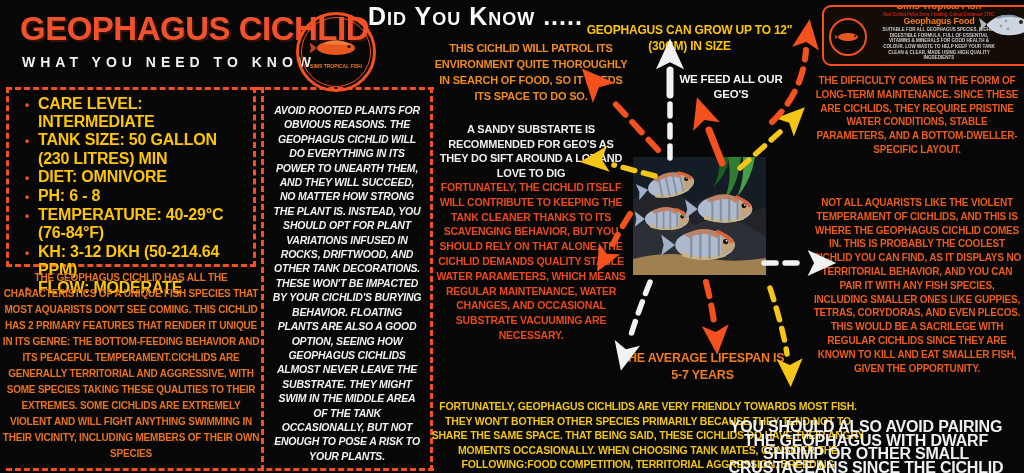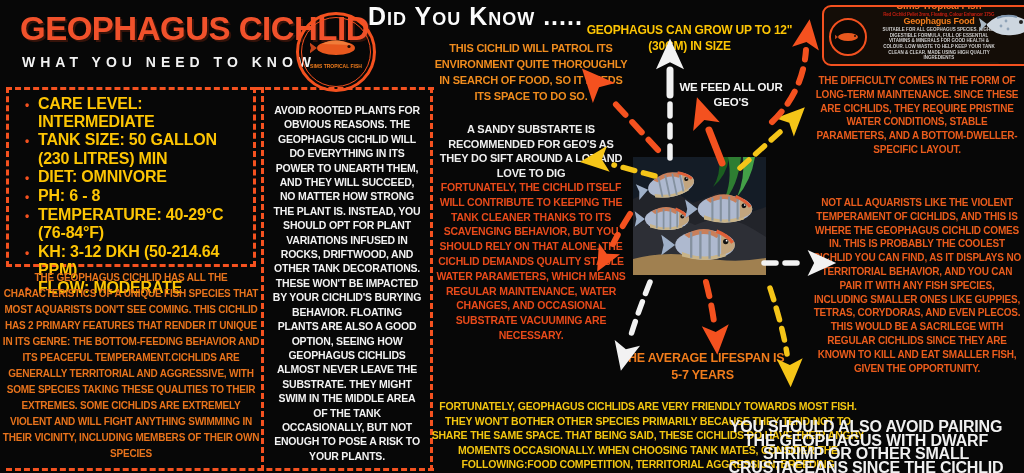--- a/index.html
+++ b/index.html
@@ -32,33 +32,33 @@
   #brand-site{font-size:6.5px;color:#f5a623;background:#1c130a;width:120px;margin-top:1px;
               border-radius:2px;line-height:1.4;}
   
   .dashline{position:absolute;border-top:3px dashed #f4511f;}
   #stats-panel{position:absolute;left:6px;top:87px;width:250px;height:180px;border:3px dashed #f4511f;
                box-sizing:border-box;padding:5px 2px 2px 8px;}
   .stat-row{display:flex;align-items:baseline;font-size:16px;color:#fdc504;line-height:18.2px;}
   .stat-row::before{content:"•";color:#f4511f;margin:0 9px 0 8px;font-size:12px;}
   #col2{position:absolute;left:261px;top:87px;width:172px;height:384px;border-left:3px dashed #f4511f;
         border-right:3px dashed #f4511f;box-sizing:border-box;padding:16px 8px 0 8px;
-        font-size:10.5px;line-height:14.4px;color:#f2f2f2;text-align:center;}
+        font-size:10.5px;line-height:14.4px;color:#f2f2f2;text-align:center;font-style:italic;}
   
   #intro{left:2px;top:270px;width:258px;font-size:10px;line-height:16px;color:#e8731c;}
   #patrol{left:434px;top:40px;width:194px;font-size:11px;line-height:16px;color:#f08c1e;}
   #substrate{left:434px;top:122px;width:194px;font-size:11px;line-height:14.5px;color:#efefef;}
   #maintenance{left:434px;top:180px;width:194px;font-size:10.5px;line-height:14.8px;color:#e84a1a;}
   #tankmates{left:428px;top:399px;width:440px;font-size:10.5px;line-height:14.6px;color:#f2c511;}
   #difficulty{left:812px;top:74px;width:210px;font-size:10px;line-height:13.8px;color:#ea5c1c;}
   #temperament{left:812px;top:196px;width:210px;font-size:10px;line-height:13.8px;color:#ea5c1c;}
   #shrimp{left:712px;top:420px;width:308px;font-size:16px;line-height:13.5px;color:#f0f0f0;}
   
   #size-callout{left:582px;top:22px;width:215px;font-size:12px;line-height:16px;color:#fdc504;}
-  #feed-callout{left:676px;top:80px;width:110px;font-size:11.5px;line-height:15px;color:#f5f5f5;}
+  #feed-callout{left:676px;top:72px;width:110px;font-size:11.5px;line-height:15px;color:#f5f5f5;}
   #lifespan-callout{left:615px;top:350px;width:175px;font-size:12.5px;line-height:17px;color:#f07c1c;}
   
   #photo{position:absolute;left:633px;top:157px;width:133px;height:118px;}
   
   #arrows{position:absolute;left:0;top:0;pointer-events:none;}
   .dw{stroke:#f2f2f2;stroke-width:5.5;fill:none;stroke-dasharray:12 9;stroke-linecap:round;}
   .do{stroke:#f4511f;stroke-width:6;fill:none;stroke-dasharray:14 10;stroke-linecap:round;}
   .dy{stroke:#f5c518;stroke-width:5.5;fill:none;stroke-dasharray:12 9;stroke-linecap:round;}
 </style>
 </head>

